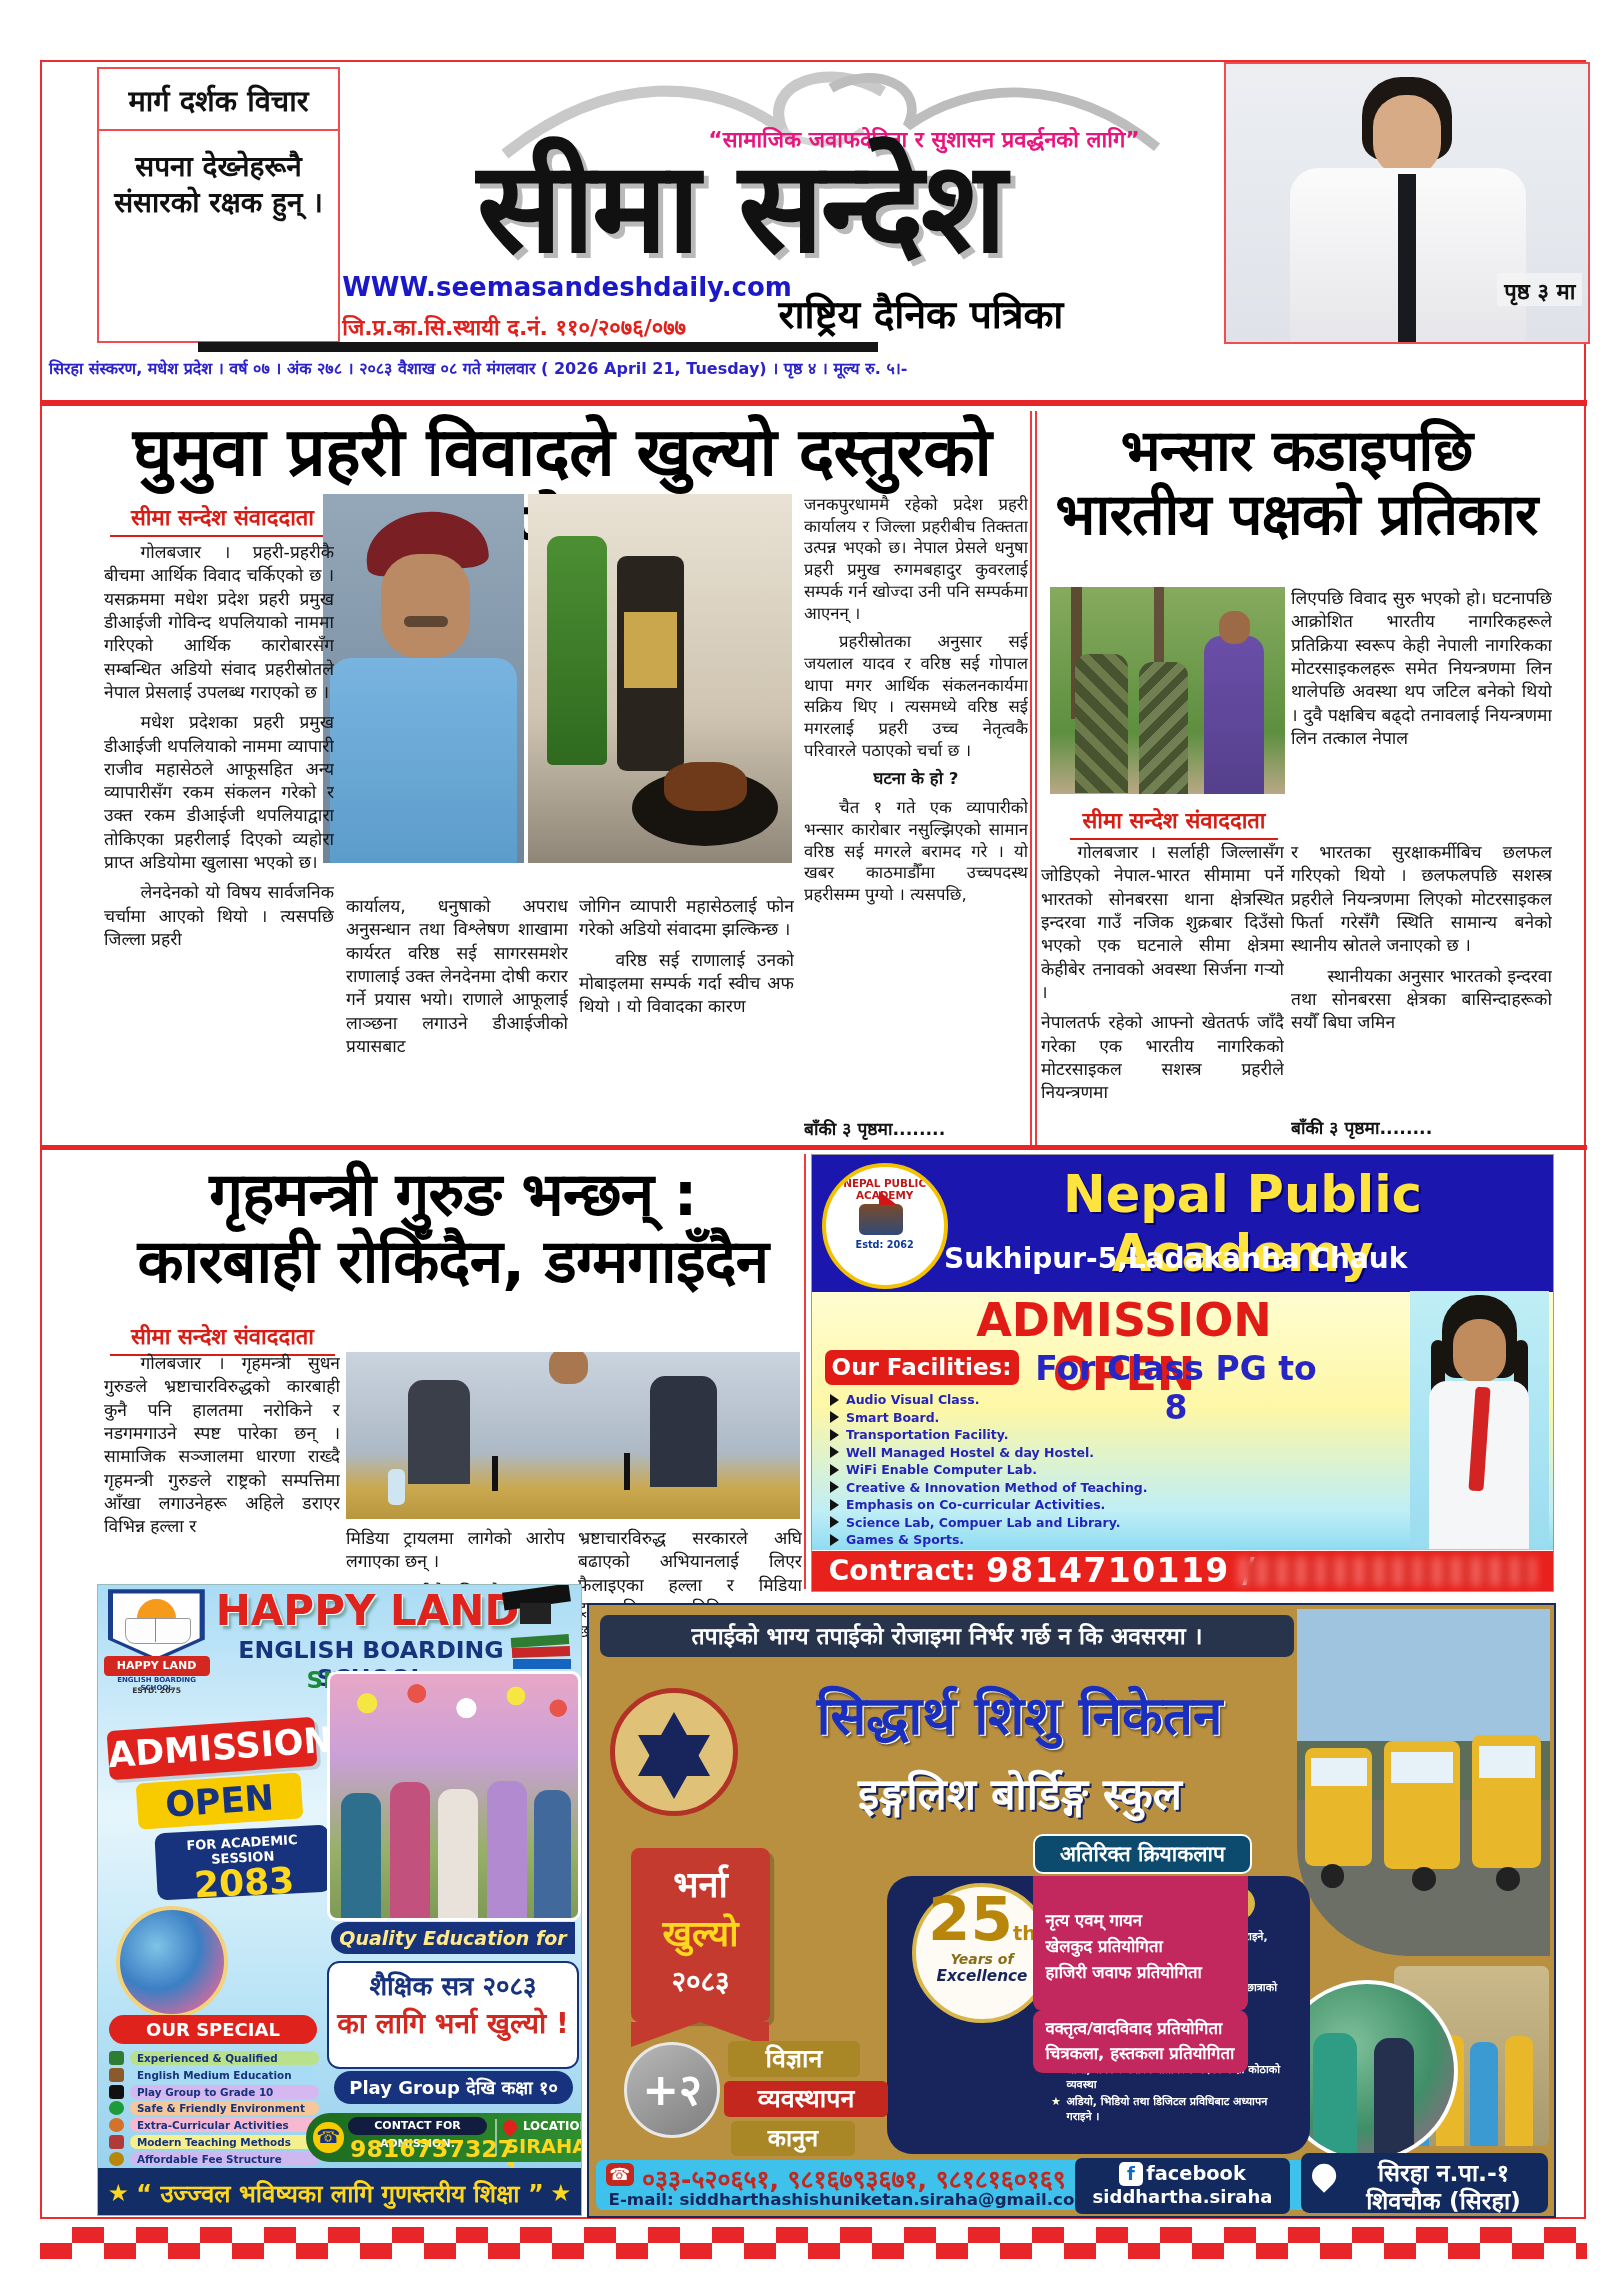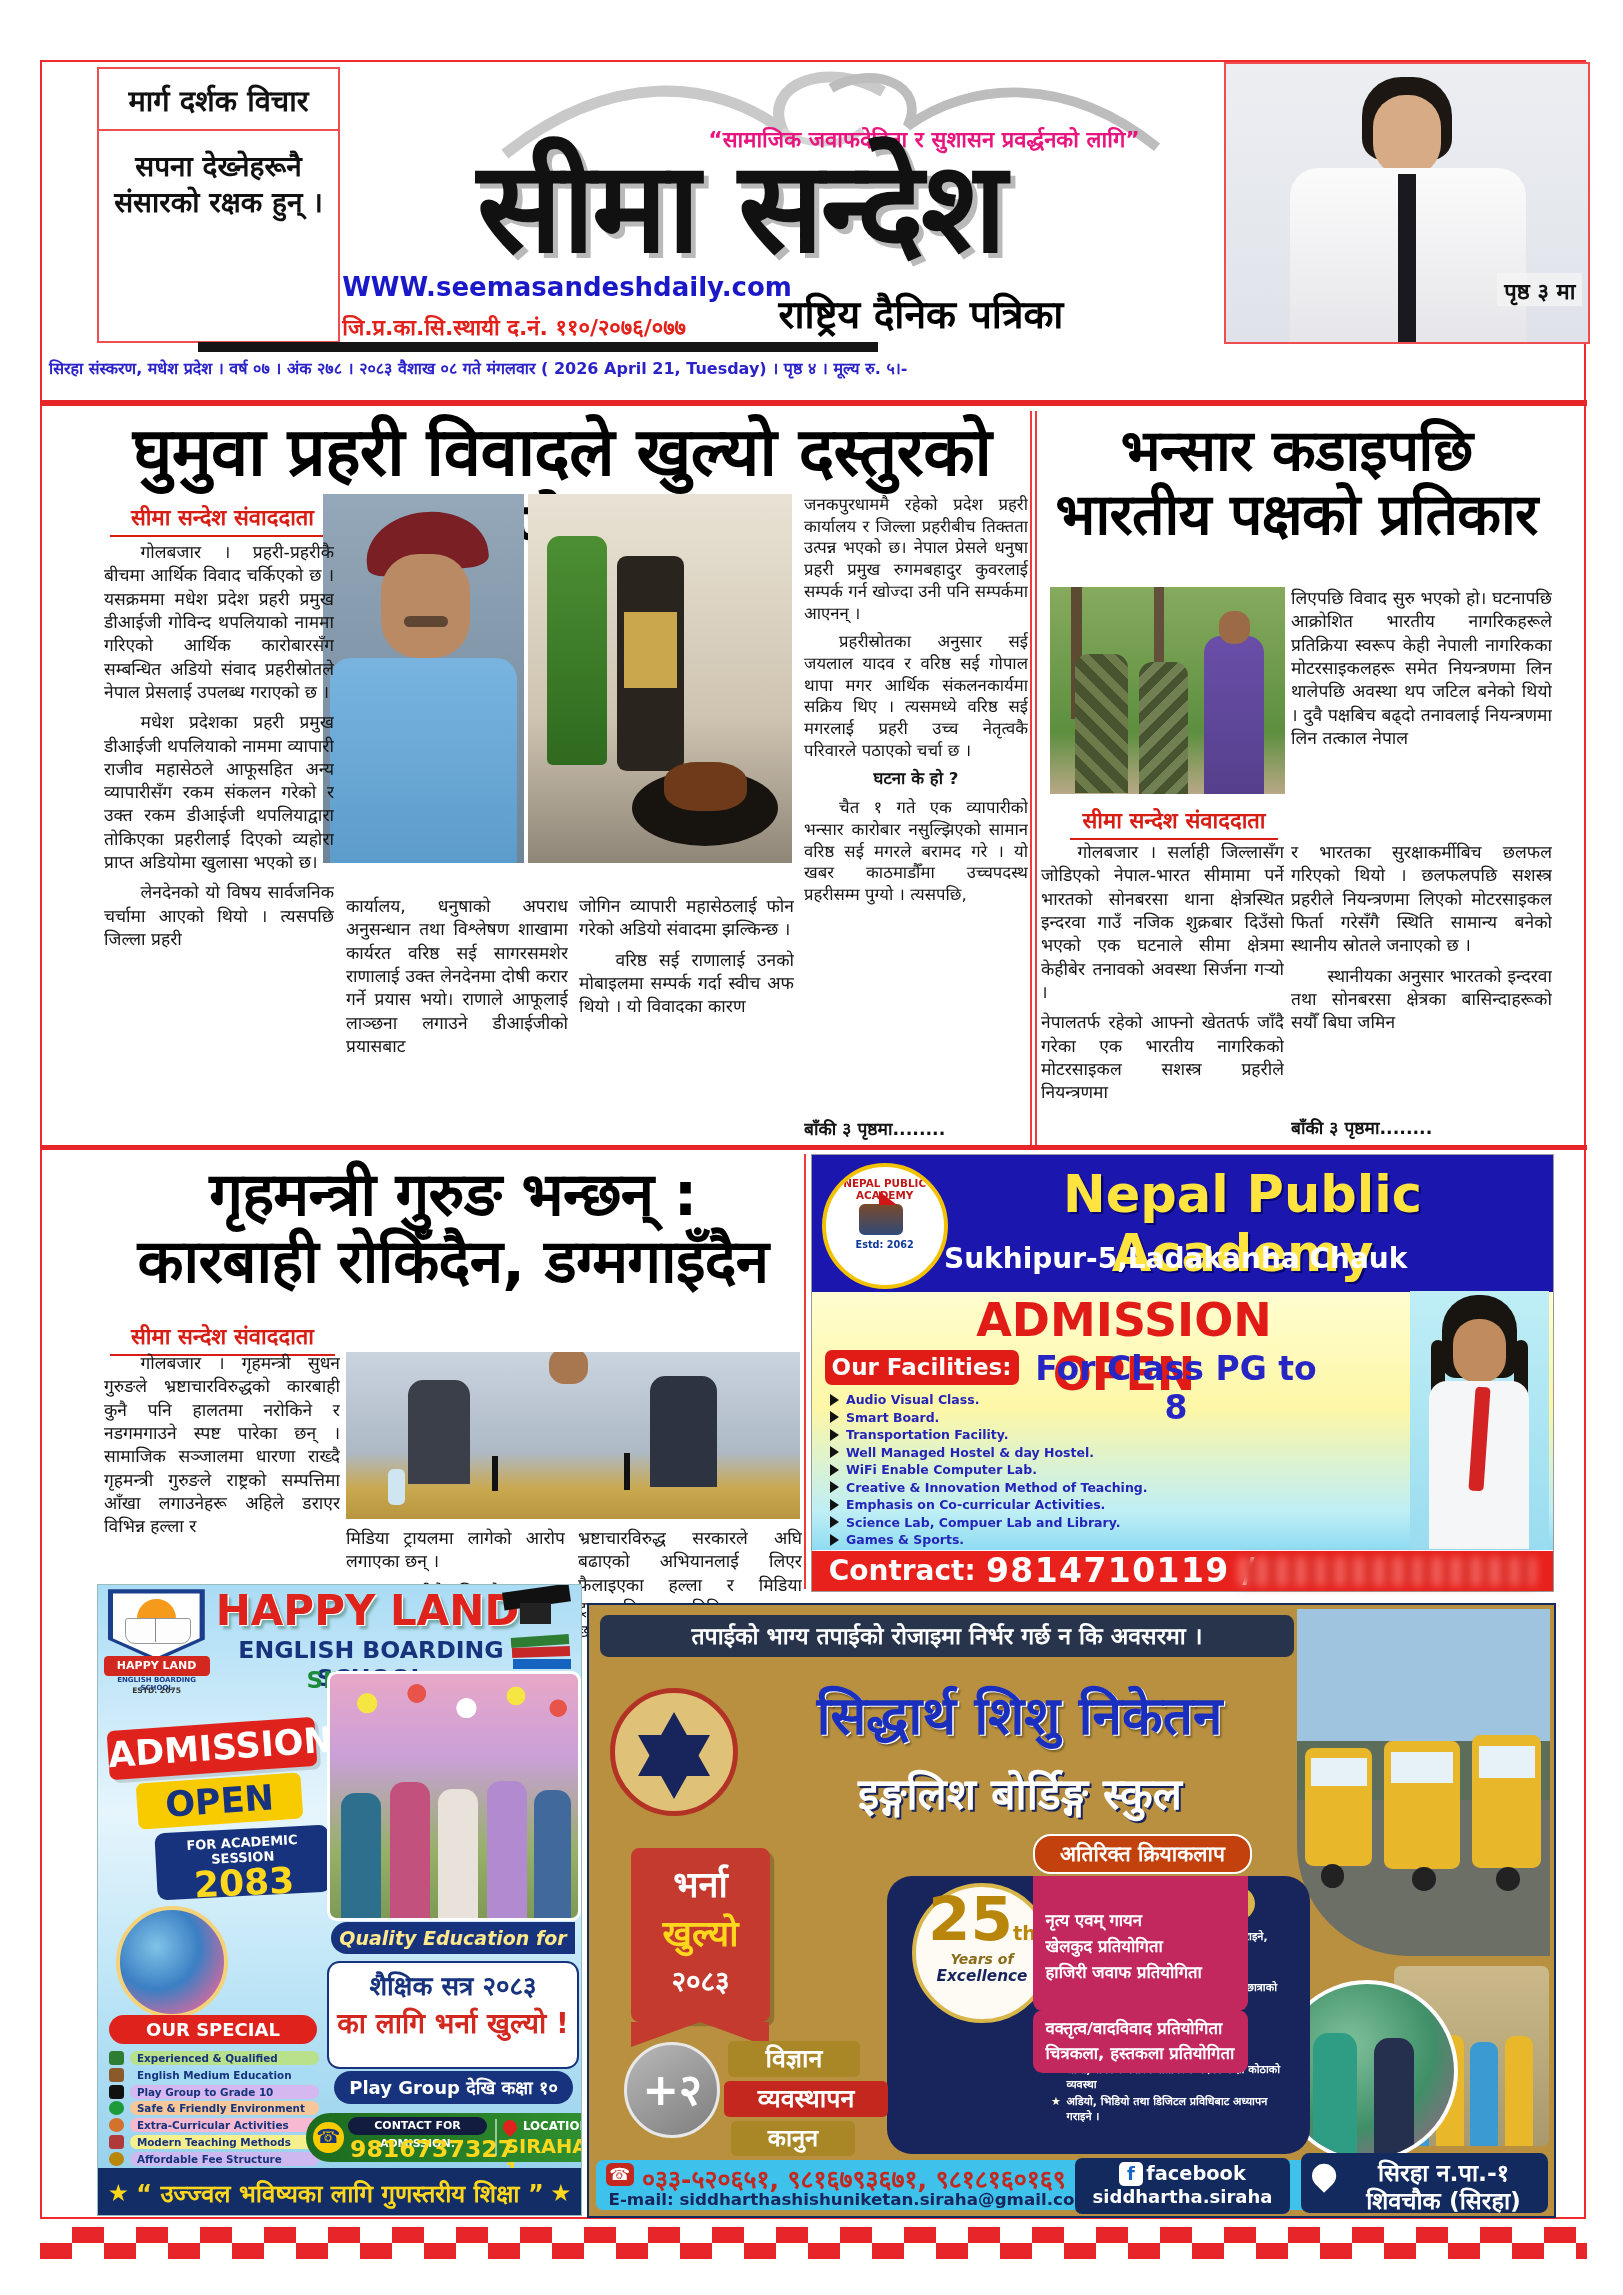--- a/index.html
+++ b/index.html
@@ -434,21 +434,21 @@
           </div>
       </div>
     </div>
 
     <div class="abs ctr" style="left:323px;top:278px;width:132px;height:132px;border-radius:50%;background:#fdfbf3;border:4.2px solid #d9b64a;z-index:2">
       <span class="xb" style="font-size:61px;color:#b8860b;line-height:1.05">25</span><span class="b" style="font-size:19.4px;color:#b8860b">th</span>
       <div class="b" style="font-size:14px;color:#8a6d1c;font-style:italic">Years of</div>
       <div class="b" style="font-size:15.3px;color:#17255c;font-style:italic">Excellence</div>
     </div>
 
-    <div class="abs ctr b" style="left:444px;top:229px;width:215px;height:36px;background:#c2410c;color:#fff;font-size:21px;line-height:36px;border-radius:18px;z-index:3;border:2.1px solid #fff">अतिरिक्त क्रियाकलाप</div>
+    <div class="abs ctr b" style="left:444px;top:229px;width:215px;height:36px;background:#0c4a6e;color:#fff;font-size:21px;line-height:36px;border-radius:10px;z-index:3;border:2.1px solid #fff">अतिरिक्त क्रियाकलाप</div>
     <div class="abs" style="left:448px;top:272px;width:208px;height:0px"></div>
     <div class="abs" style="left:486px;top:272px;width:0;height:0"></div>
     <div class="abs" style="left:444px;top:269px;width:215px;height:0"></div>
     <div class="abs" style="left:448px;top:272px;width:207px;height:0"></div>
     <div class="abs" style="left:444px;top:271px;width:215px;height:132px;background:#c2275e;border-radius:0 0 9.7px 9.7px;z-index:2;padding-top:2.8px">
       <div class="b" style="color:#fff;font-size:16.7px;line-height:1.55;padding:29px 11px 0 12.5px">
         <div>नृत्य एवम् गायन</div>
         <div>खेलकुद प्रतियोगिता</div>
         <div>हाजिरी जवाफ प्रतियोगिता</div>
       </div>

